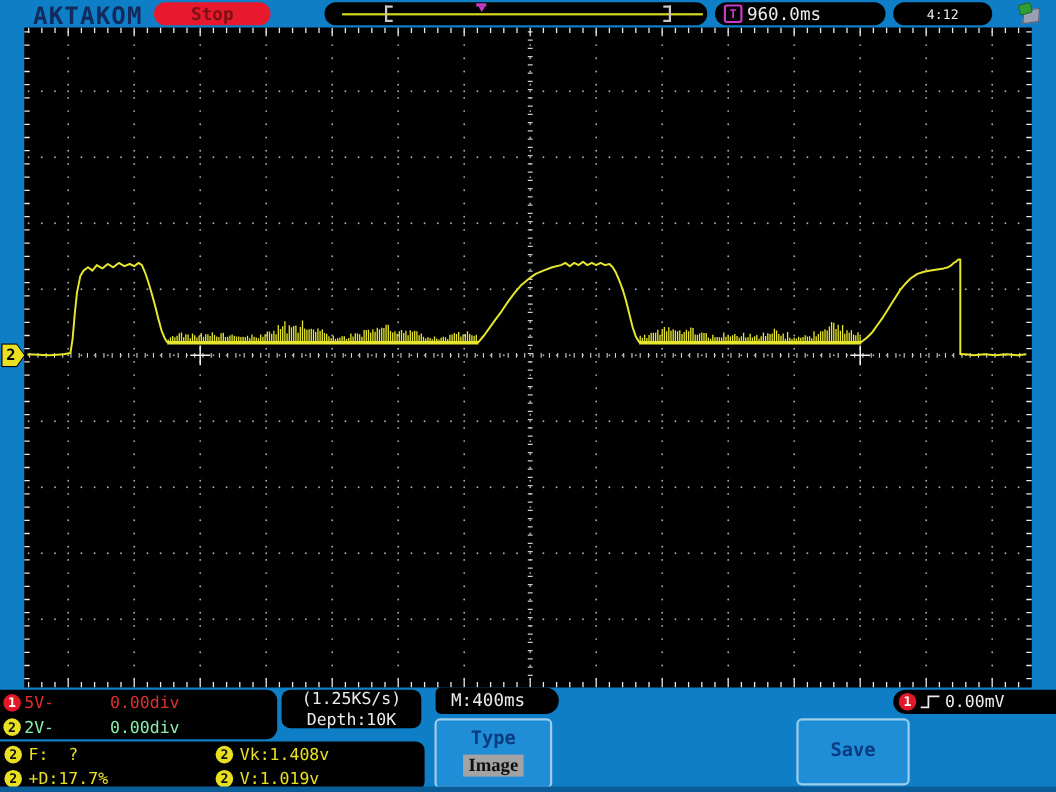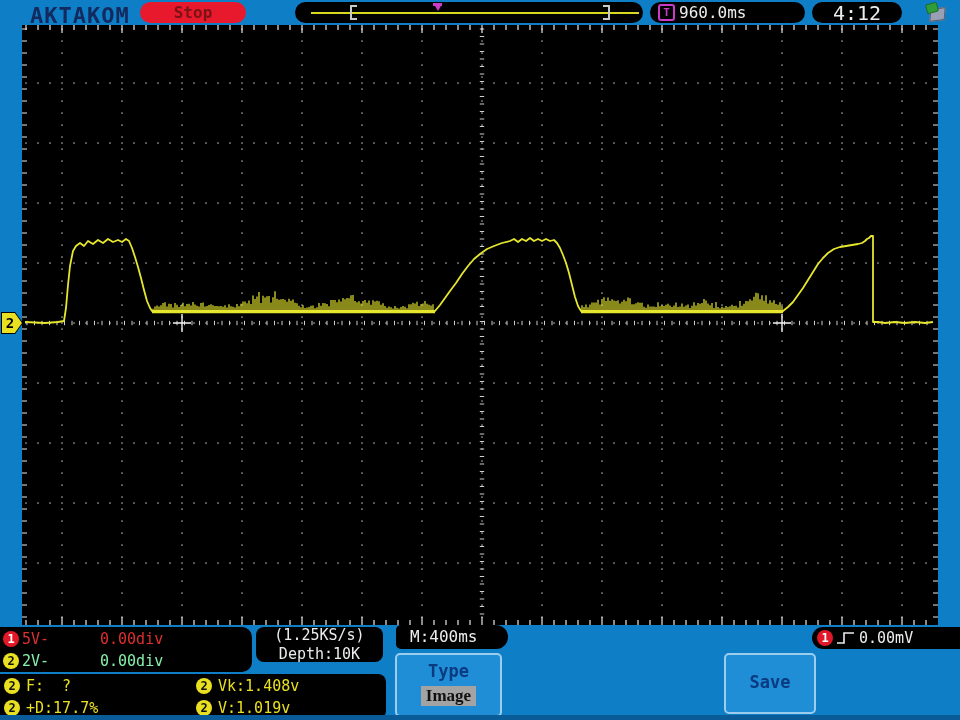--- a/index.html
+++ b/index.html
@@ -16,21 +16,21 @@
   .rbracket{position:absolute;top:3px;width:5px;height:11px;border:2px solid #c8c8c8;border-left:none;}
   #hpos-t{position:absolute;left:138px;top:0;width:9px;height:9px;}
   #hpos-t .bar{position:absolute;left:0;top:1px;width:9px;height:3px;background:#c83cc8;}
   #hpos-t .tri{position:absolute;left:1.5px;top:4px;width:0;height:0;border-left:3px solid transparent;border-right:3px solid transparent;border-top:5px solid #c83cc8;}
   #trigtime-pill{position:absolute;left:650px;top:2px;width:155px;height:21px;background:#000;border-radius:11px;
                  display:flex;align-items:center;gap:4px;padding-left:8px;box-sizing:border-box;}
   .t-icon{width:13px;height:13px;border:2px solid #c83cc8;border-radius:3px;color:#c83cc8;font-size:11px;font-weight:bold;
           display:flex;align-items:center;justify-content:center;line-height:1;}
   #trigtime-pill .val{color:#ececec;font-size:16px;}
   #clock-pill{position:absolute;left:812px;top:2px;width:90px;height:21px;background:#000;border-radius:11px;
-              display:flex;align-items:center;justify-content:center;color:#ececec;font-size:20px;}
+              display:flex;align-items:center;justify-content:center;color:#ececec;font-size:12px;}
   #usb-icon{position:absolute;left:925px;top:3px;width:22px;height:19px;}
   
   #screen{position:absolute;left:22px;top:25px;width:916px;height:600px;background:#000;}
   #ch2-tag{position:absolute;left:1px;width:22px;height:22px;}
   #ch2-tag .outer{position:absolute;left:0;top:0;width:22px;height:22px;background:#000;
                   clip-path:polygon(0 0,64% 0,100% 50%,64% 100%,0 100%);}
   #ch2-tag .inner{position:absolute;left:1px;top:1px;width:20px;height:20px;background:#e8e020;
                   clip-path:polygon(0 0,64% 0,100% 50%,64% 100%,0 100%);
                   display:flex;align-items:center;justify-content:center;color:#000;font-size:14px;font-weight:bold;padding-right:4px;box-sizing:border-box;}
   
@@ -51,21 +51,21 @@
   .meas-label{position:absolute;top:2px;font-size:15px;color:#e8e020;white-space:pre;}
   #mbase-pill{left:396px;top:625px;width:112px;height:24px;border-radius:5px 12px 12px 5px;color:#ececec;
               font-size:16px;line-height:24px;padding-left:14px;box-sizing:border-box;}
   #trig-bar{left:812px;top:627px;width:148px;height:22px;border-radius:11px 0 0 11px;display:flex;align-items:center;gap:3px;padding-left:5px;box-sizing:border-box;}
   #trig-bar .val{color:#ececec;font-size:15px;}
   .softbtn{position:absolute;background:#1f8ed6;border:2px solid #9ccdec;border-radius:5px;box-sizing:border-box;
            color:#0a3a80;font-weight:bold;font-size:17px;text-align:center;cursor:pointer;}
   #type-btn{left:395px;top:653px;width:107px;height:64px;}
   #type-btn .lbl{margin-top:6px;}
   #type-btn .sel{display:inline-block;margin-top:5px;background:#a3a3a3;color:#101010;padding:0 5px;font-family:Liberation Serif, serif;}
-  #save-btn{left:724px;top:653px;width:92px;height:61px;line-height:55px;}
+  #save-btn{left:724px;top:653px;width:103px;height:61px;line-height:55px;}
   #bottom-strip{position:absolute;left:0;top:715px;width:960px;height:5px;background:#0a5c99;}
   
   #usb-icon .body{position:absolute;left:5px;top:5px;width:13px;height:11px;background:#9aa0b4;border:1px solid #5a6070;transform:skewX(-12deg) rotate(-8deg);}
   #usb-icon .cap{position:absolute;left:1px;top:0;width:10px;height:8px;background:#2f9e3a;border:1px solid #1c6d24;border-radius:2px;transform:rotate(-15deg);}
 </style>
 </head>
 <body>
 
 <div id="app">
 

